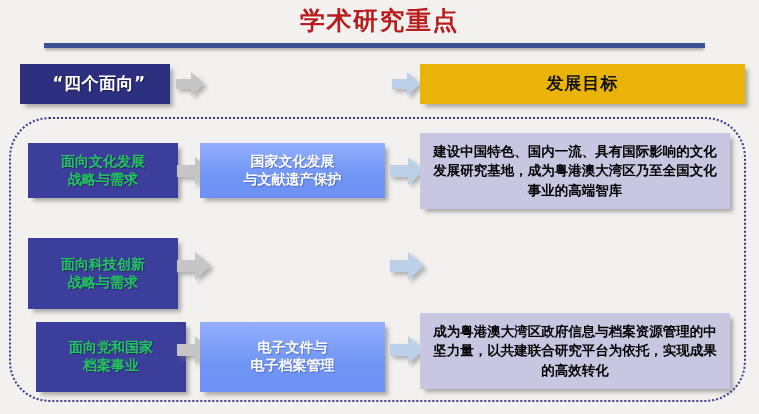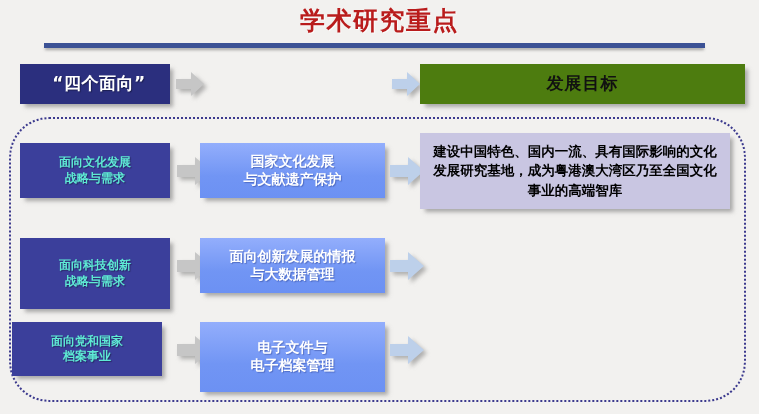--- a/index.html
+++ b/index.html
@@ -83,32 +83,33 @@
     text-shadow: 1px 1px 1px rgba(0,0,0,0.35);
   }
   .hdr-blue {
     background: linear-gradient(180deg,#8ba8fb 0%,#6f90f2 55%,#6f90f2 100%);
     color: #ffffff;
     font-size: 17px;
     letter-spacing: 0.5px;
     text-shadow: 1px 1px 1px rgba(40,60,140,0.45);
   }
   .hdr-light {
-    background: #4d7c0f;
+    background: #eab308;
     color: #111111;
     font-size: 17px;
     letter-spacing: 1px;
   }
 
   
   .cell-dark {
     background: #3b3f9b;
-    color: #5eead4;
-    font-size: 12px;
+    color: #22c55e;
+    font-size: 14px;
     text-shadow: 1px 1px 1px rgba(0,0,0,0.35);
+    margin-left: 8px;
   }
   .cell-blue {
     background: linear-gradient(180deg,#93aefc 0%,#7195f4 60%,#6c91f3 100%);
     color: #ffffff;
     font-size: 14px;
     text-shadow: 1px 1px 1px rgba(40,60,140,0.45);
   }
   .cell-light {
     background: #c9c6e2;
     color: #000000;
@@ -173,42 +174,41 @@
 
   <div class="box cell-dark" style="left:20px; top:238px; width:150px; height:71px;">面向科技创新
 战略与需求</div>
 
   <div class="arrow" style="left:177px; top:252px;">
     <svg width="34" height="28" viewBox="0 0 34 28" aria-hidden="true">
       <polygon points="0,8 18,8 18,0 34,14 18,28 18,20 0,20" fill="#c6c6c6"></polygon>
     </svg>
   </div>
 
-  <div class="box cell-blue" style="left:200px; top:238px; width:185px; height:55px;">面向创新发展的情报
-与大数据管理</div>
 
   <div class="arrow" style="left:390px; top:252px;">
     <svg width="34" height="28" viewBox="0 0 34 28" aria-hidden="true">
       <polygon points="0,8 18,8 18,0 34,14 18,28 18,20 0,20" fill="#bdd0ea"></polygon>
     </svg>
   </div>
 
 
-  <div class="box cell-dark" style="left:12px; top:322px; width:150px; height:54px;">面向党和国家
+  <div class="box cell-dark" style="left:28px; top:322px; width:150px; height:70px;">面向党和国家
 档案事业</div>
 
   <div class="arrow" style="left:177px; top:336px;">
     <svg width="34" height="28" viewBox="0 0 34 28" aria-hidden="true">
       <polygon points="0,8 18,8 18,0 34,14 18,28 18,20 0,20" fill="#c6c6c6"></polygon>
     </svg>
   </div>
 
   <div class="box cell-blue" style="left:200px; top:322px; width:185px; height:70px;">电子文件与
 电子档案管理</div>
 
   <div class="arrow" style="left:390px; top:336px;">
     <svg width="34" height="28" viewBox="0 0 34 28" aria-hidden="true">
       <polygon points="0,8 18,8 18,0 34,14 18,28 18,20 0,20" fill="#bdd0ea"></polygon>
     </svg>
   </div>
 
+  <div class="box cell-light" style="left:420px; top:313px; width:310px; height:76px;">成为粤港澳大湾区政府信息与档案资源管理的中坚力量，以共建联合研究平台为依托，实现成果的高效转化</div>
 
 </div>
 
 </body></html>

